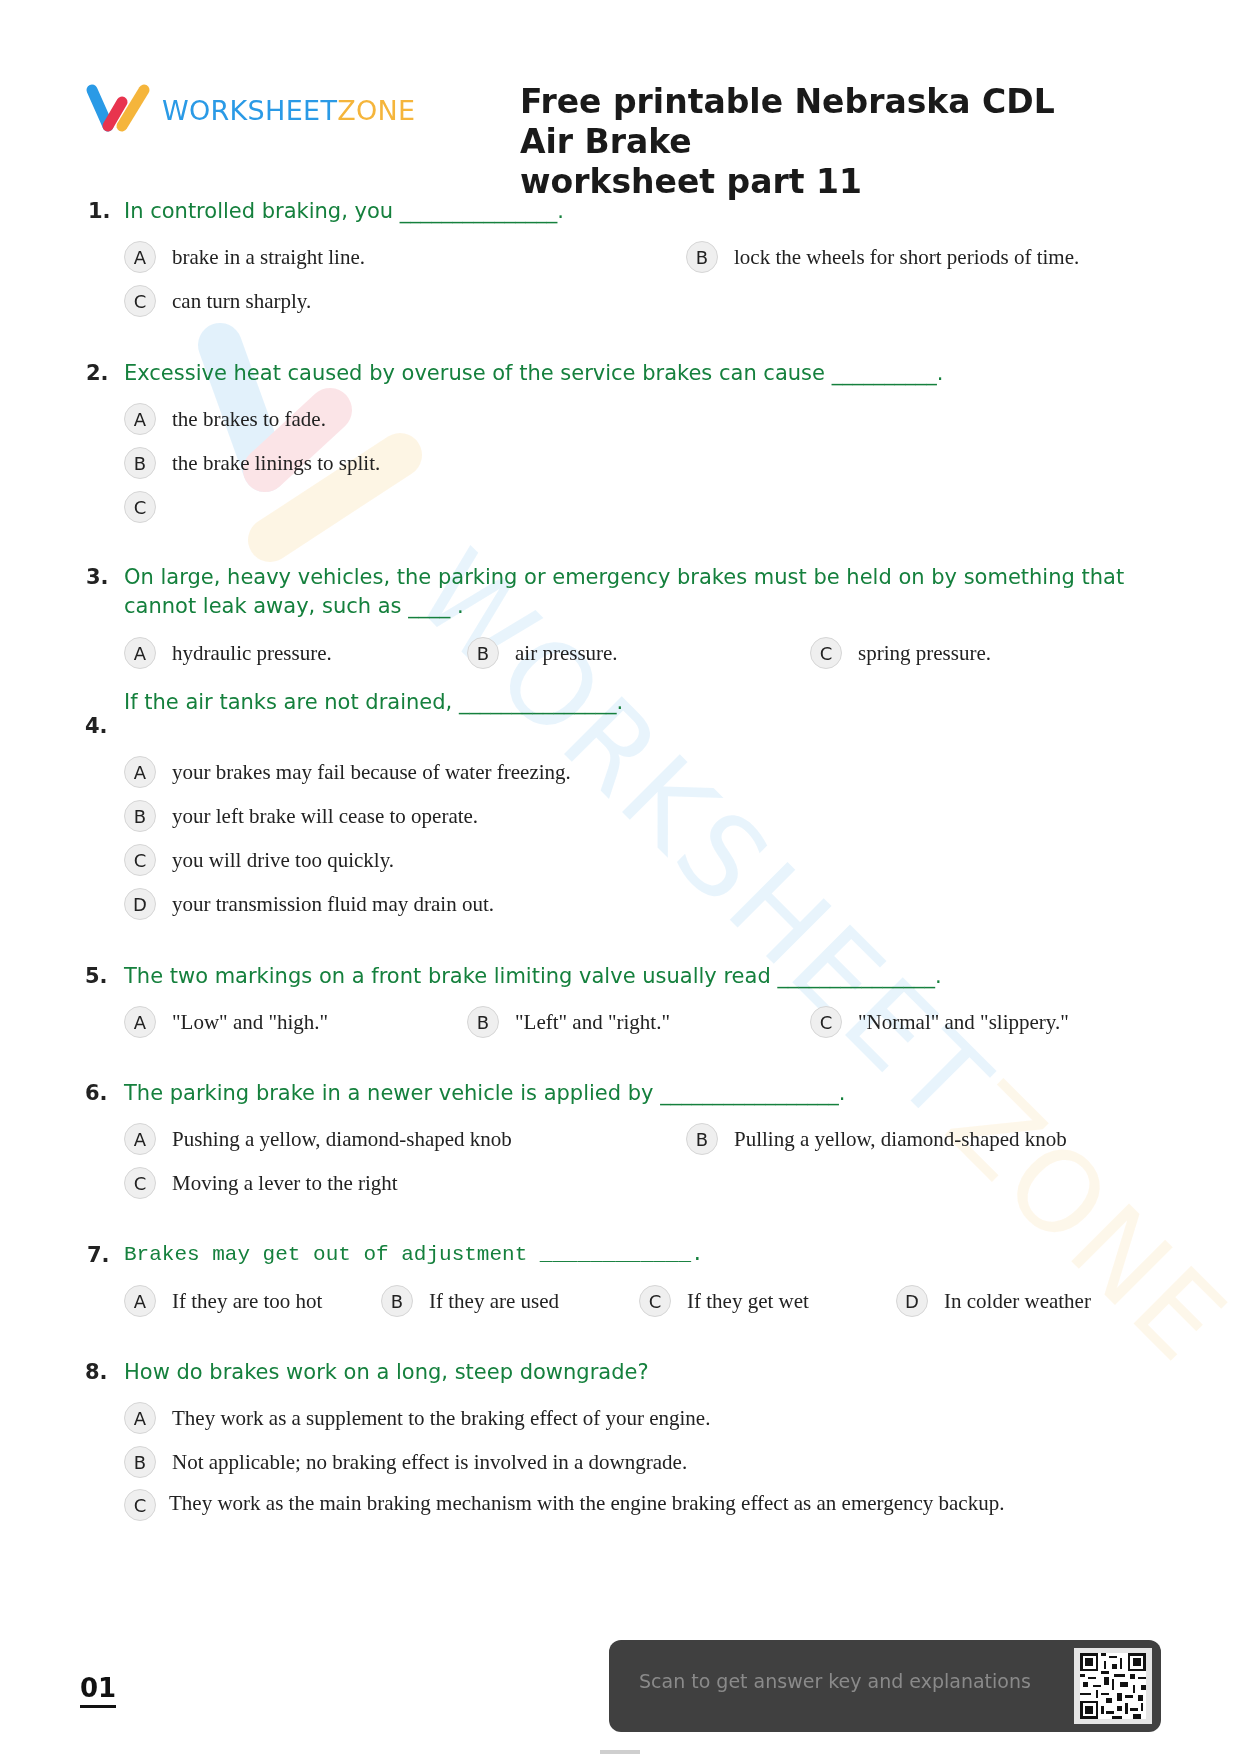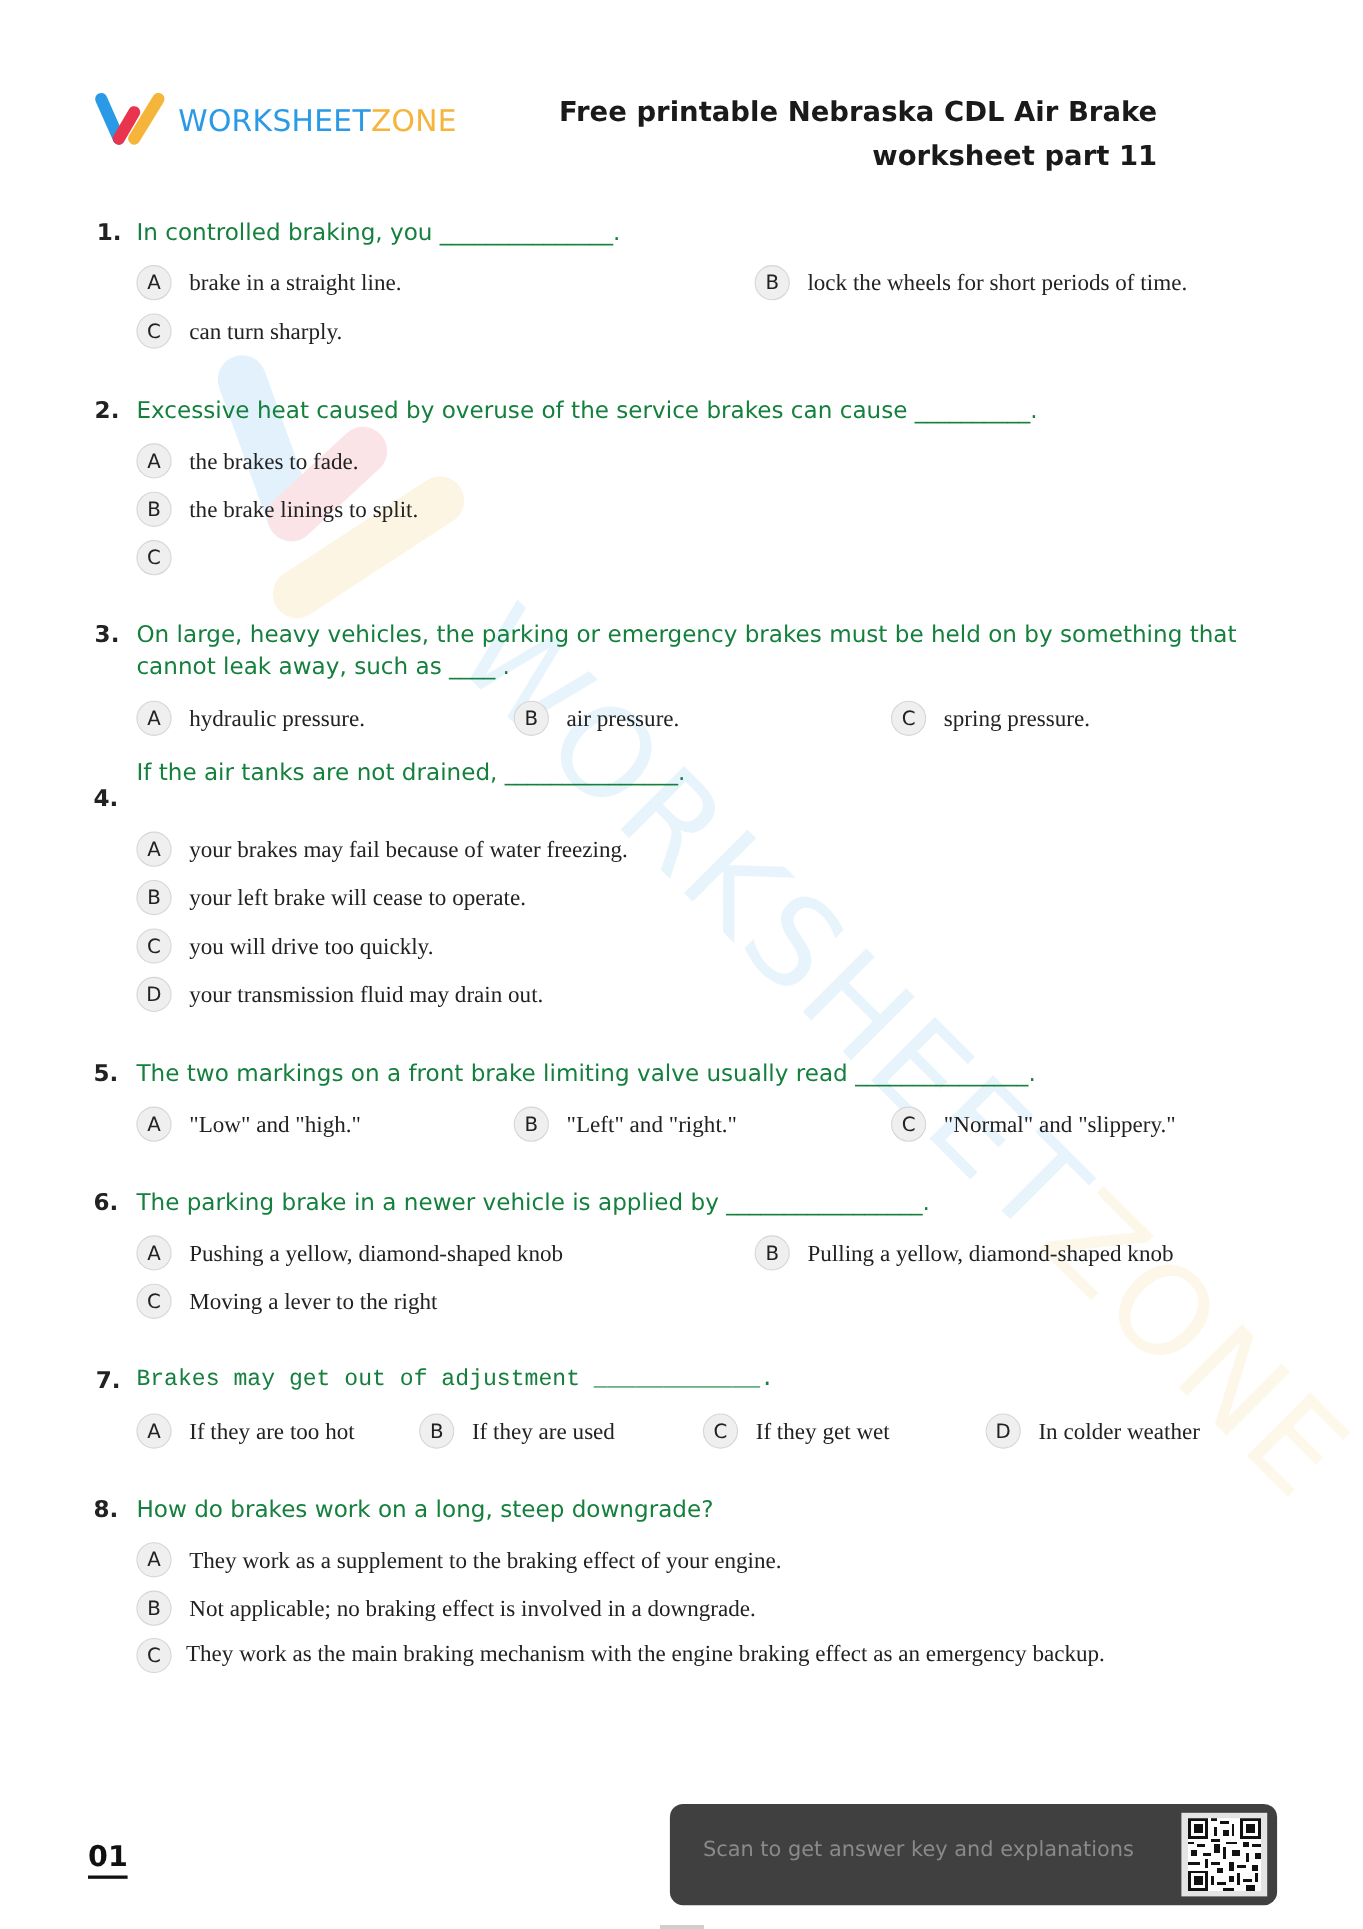--- a/index.html
+++ b/index.html
@@ -8,22 +8,22 @@
 
     .watermark { position: absolute; left: 0; top: 0; width: 1239px; height: 1754px; pointer-events: none; z-index: 0; }
 
     .header { position: absolute; left: 0; top: 0; width: 1239px; height: 170px; z-index: 2; }
     .logo { position: absolute; left: 84px; top: 82px; display: flex; align-items: center; }
     .logo svg { width: 70px; height: 52px; }
     .logo-text { margin-left: 8px; font-family: "DejaVu Sans", sans-serif; font-size: 27px; letter-spacing: 0.3px; font-weight: normal; }
     .logo-text .w { color: #2a9ae6; }
     .logo-text .z { color: #f5b53b; }
 
-    .title { position: absolute; left: 492px; top: 82px; width: 560px; text-align: right;
-             font-family: "DejaVu Sans", sans-serif; font-weight: bold; font-size: 25px; line-height: 40px; color: #1a1a1a; }
+    .title { position: absolute; left: 520px; top: 82px; width: 560px; text-align: left;
+             font-family: "DejaVu Sans", sans-serif; font-weight: bold; font-size: 33px; line-height: 40px; color: #1a1a1a; }
 
     .questions { position: absolute; left: 0; top: 0; width: 1239px; z-index: 2; }
     .q-text { position: absolute; font-size: 21px; color: #15803d; white-space: nowrap; line-height: 30px; }
     .q-num { position: absolute; font-weight: bold; font-size: 21px; color: #222; line-height: 30px; }
     .opt { position: absolute; display: flex; align-items: center; height: 34px; }
     .bubble { width: 32px; height: 32px; border-radius: 50%; background: #efefef; border: 1px solid #d6d6d6;
               display: flex; align-items: center; justify-content: center; font-size: 18px; color: #222; flex: 0 0 auto; }
     .opt-label { margin-left: 16px; font-size: 21px; color: #222; white-space: nowrap; line-height: 30px; font-family: Liberation Serif, serif; }
     .opt-label.wrap { white-space: normal; width: 920px; line-height: 29px; margin-left: 13px; }
     .opt.multi { align-items: flex-start; height: auto; }

